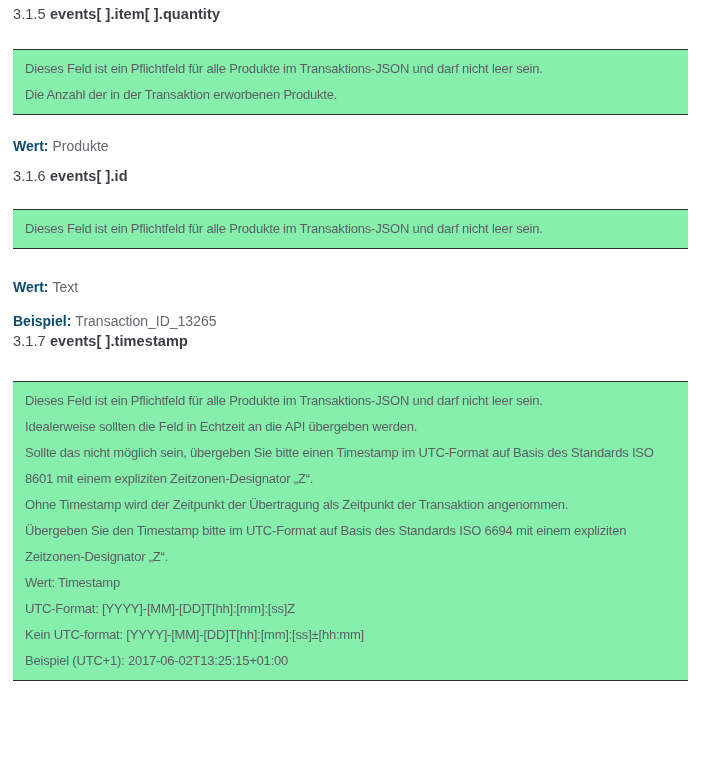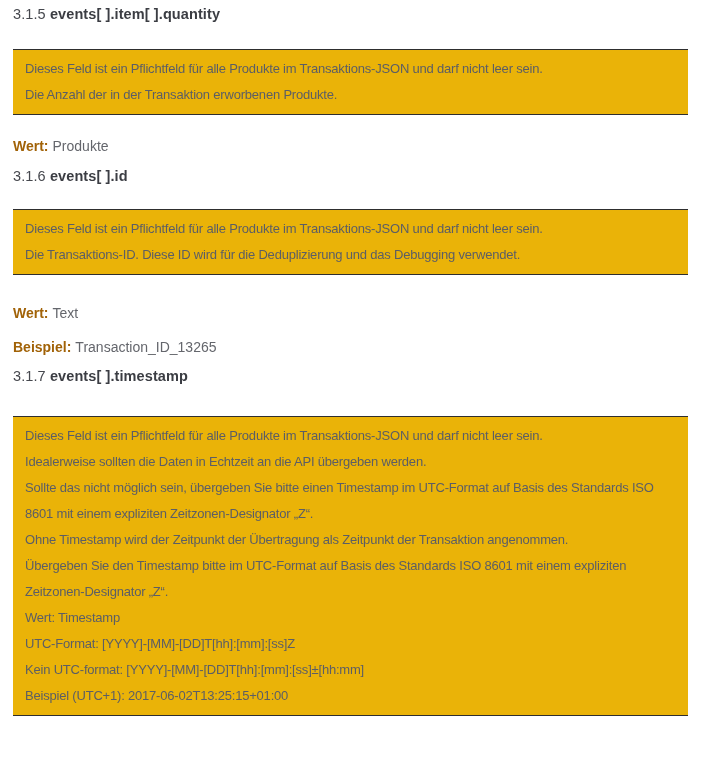--- a/index.html
+++ b/index.html
@@ -27,59 +27,59 @@
   .heading-number {
     font-weight: 400;
     color: #46484e;
   }
   .heading-title {
     font-weight: 700;
     color: #3b3d43;
   }
 
   .info-box {
-    background: #eab308;
+    background: #86efac;
     border-top: 1.5px solid #2e2e2e;
     border-bottom: 1.5px solid #2e2e2e;
     padding: 6px 12px;
     overflow: hidden;
   }
   .box-line {
     font-size: 13px;
     line-height: 26px;
     color: #5c5e65;
     letter-spacing: -0.2px;
     white-space: nowrap;
   }
 
   .field-row {
     font-size: 14px;
     line-height: 20px;
     white-space: nowrap;
   }
   .field-label {
     font-weight: 700;
-    color: #a16207;
+    color: #0c4a6e;
   }
   .field-value {
     font-weight: 400;
     color: #64666c;
     margin-left: 4px;
   }
 
   
   #heading-1   { margin-top: 2px;  }
   #box-1       { margin-top: 25px; }
   #wert-1      { margin-top: 21px; }
   #beispiel-1  { margin-top: 14px; }
   #heading-2   { margin-top: 10px; }
   #box-2       { margin-top: 23px; }
   #wert-2      { margin-top: 28px; }
   #beispiel-2  { margin-top: 14px; }
-  #heading-3   { margin-top: 9px;  }
+  #heading-3   {  }
   #box-3       { margin-top: 30px; }
 </style>
 </head>
 <body>
 
 <div class="page">
   <div class="content">
 
     <div>
       <div id="heading-1" class="section-heading"><span class="heading-number">3.1.5</span><span> </span><span class="heading-title">events[ ].item[ ].quantity</span></div>
@@ -91,38 +91,37 @@
 
       <div id="wert-1" class="field-row"><span class="field-label">Wert:</span><span class="field-value">Produkte</span></div>
 
     </div>
 
     <div>
       <div id="heading-2" class="section-heading"><span class="heading-number">3.1.6</span><span> </span><span class="heading-title">events[ ].id</span></div>
 
       <div id="box-2" class="info-box">
           <div class="box-line">Dieses Feld ist ein Pflichtfeld für alle Produkte im Transaktions-JSON und darf nicht leer sein.</div>
-          <div class="box-line">Die Transaktions-ID. Diese ID wird für die Deduplizierung und das Debugging verwendet.</div>
         </div>
 
       <div id="wert-2" class="field-row"><span class="field-label">Wert:</span><span class="field-value">Text</span></div>
 
       <div id="beispiel-2" class="field-row"><span class="field-label">Beispiel:</span><span class="field-value">Transaction_ID_13265</span></div>
     </div>
 
     <div>
       <div id="heading-3" class="section-heading"><span class="heading-number">3.1.7</span><span> </span><span class="heading-title">events[ ].timestamp</span></div>
 
       <div id="box-3" class="info-box">
           <div class="box-line">Dieses Feld ist ein Pflichtfeld für alle Produkte im Transaktions-JSON und darf nicht leer sein.</div>
-          <div class="box-line">Idealerweise sollten die Daten in Echtzeit an die API übergeben werden.</div>
+          <div class="box-line">Idealerweise sollten die Feld in Echtzeit an die API übergeben werden.</div>
           <div class="box-line">Sollte das nicht möglich sein, übergeben Sie bitte einen Timestamp im UTC-Format auf Basis des Standards ISO</div>
           <div class="box-line">8601 mit einem expliziten Zeitzonen-Designator „Z“.</div>
           <div class="box-line">Ohne Timestamp wird der Zeitpunkt der Übertragung als Zeitpunkt der Transaktion angenommen.</div>
-          <div class="box-line">Übergeben Sie den Timestamp bitte im UTC-Format auf Basis des Standards ISO 8601 mit einem expliziten</div>
+          <div class="box-line">Übergeben Sie den Timestamp bitte im UTC-Format auf Basis des Standards ISO 6694 mit einem expliziten</div>
           <div class="box-line">Zeitzonen-Designator „Z“.</div>
           <div class="box-line">Wert: Timestamp</div>
           <div class="box-line">UTC-Format: [YYYY]-[MM]-[DD]T[hh]:[mm]:[ss]Z</div>
           <div class="box-line">Kein UTC-format: [YYYY]-[MM]-[DD]T[hh]:[mm]:[ss]±[hh:mm]</div>
           <div class="box-line">Beispiel (UTC+1): 2017-06-02T13:25:15+01:00</div>
         </div>
     </div>
 
   </div>
 </div>

